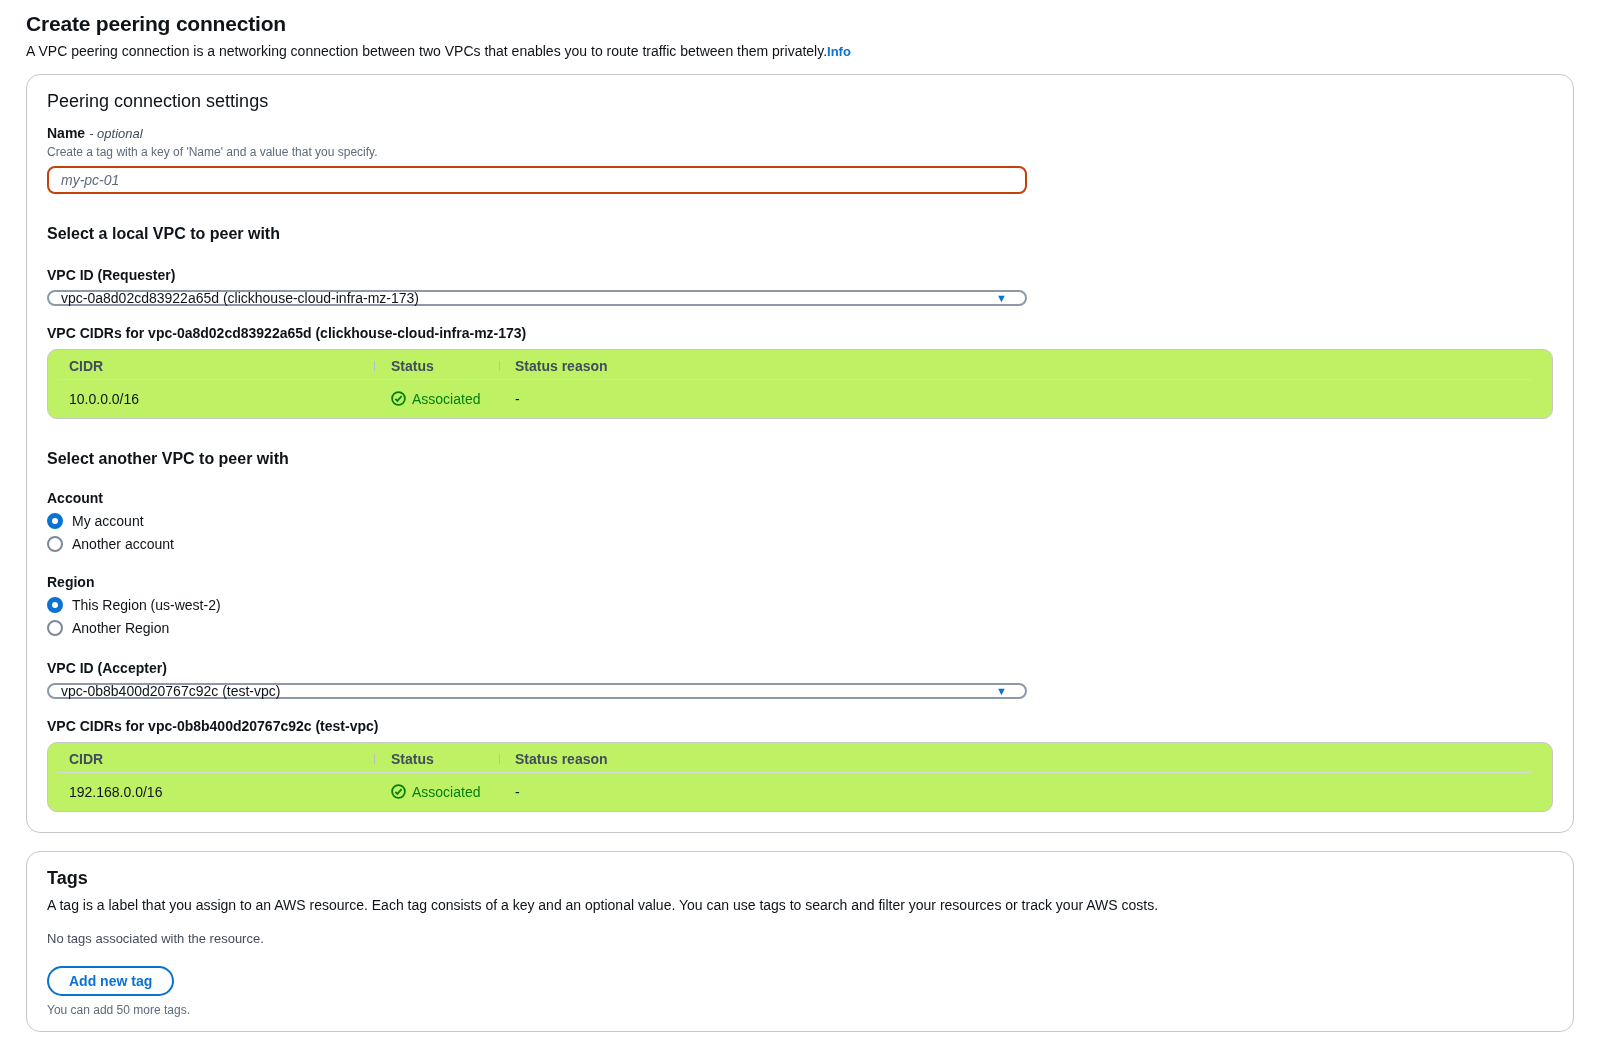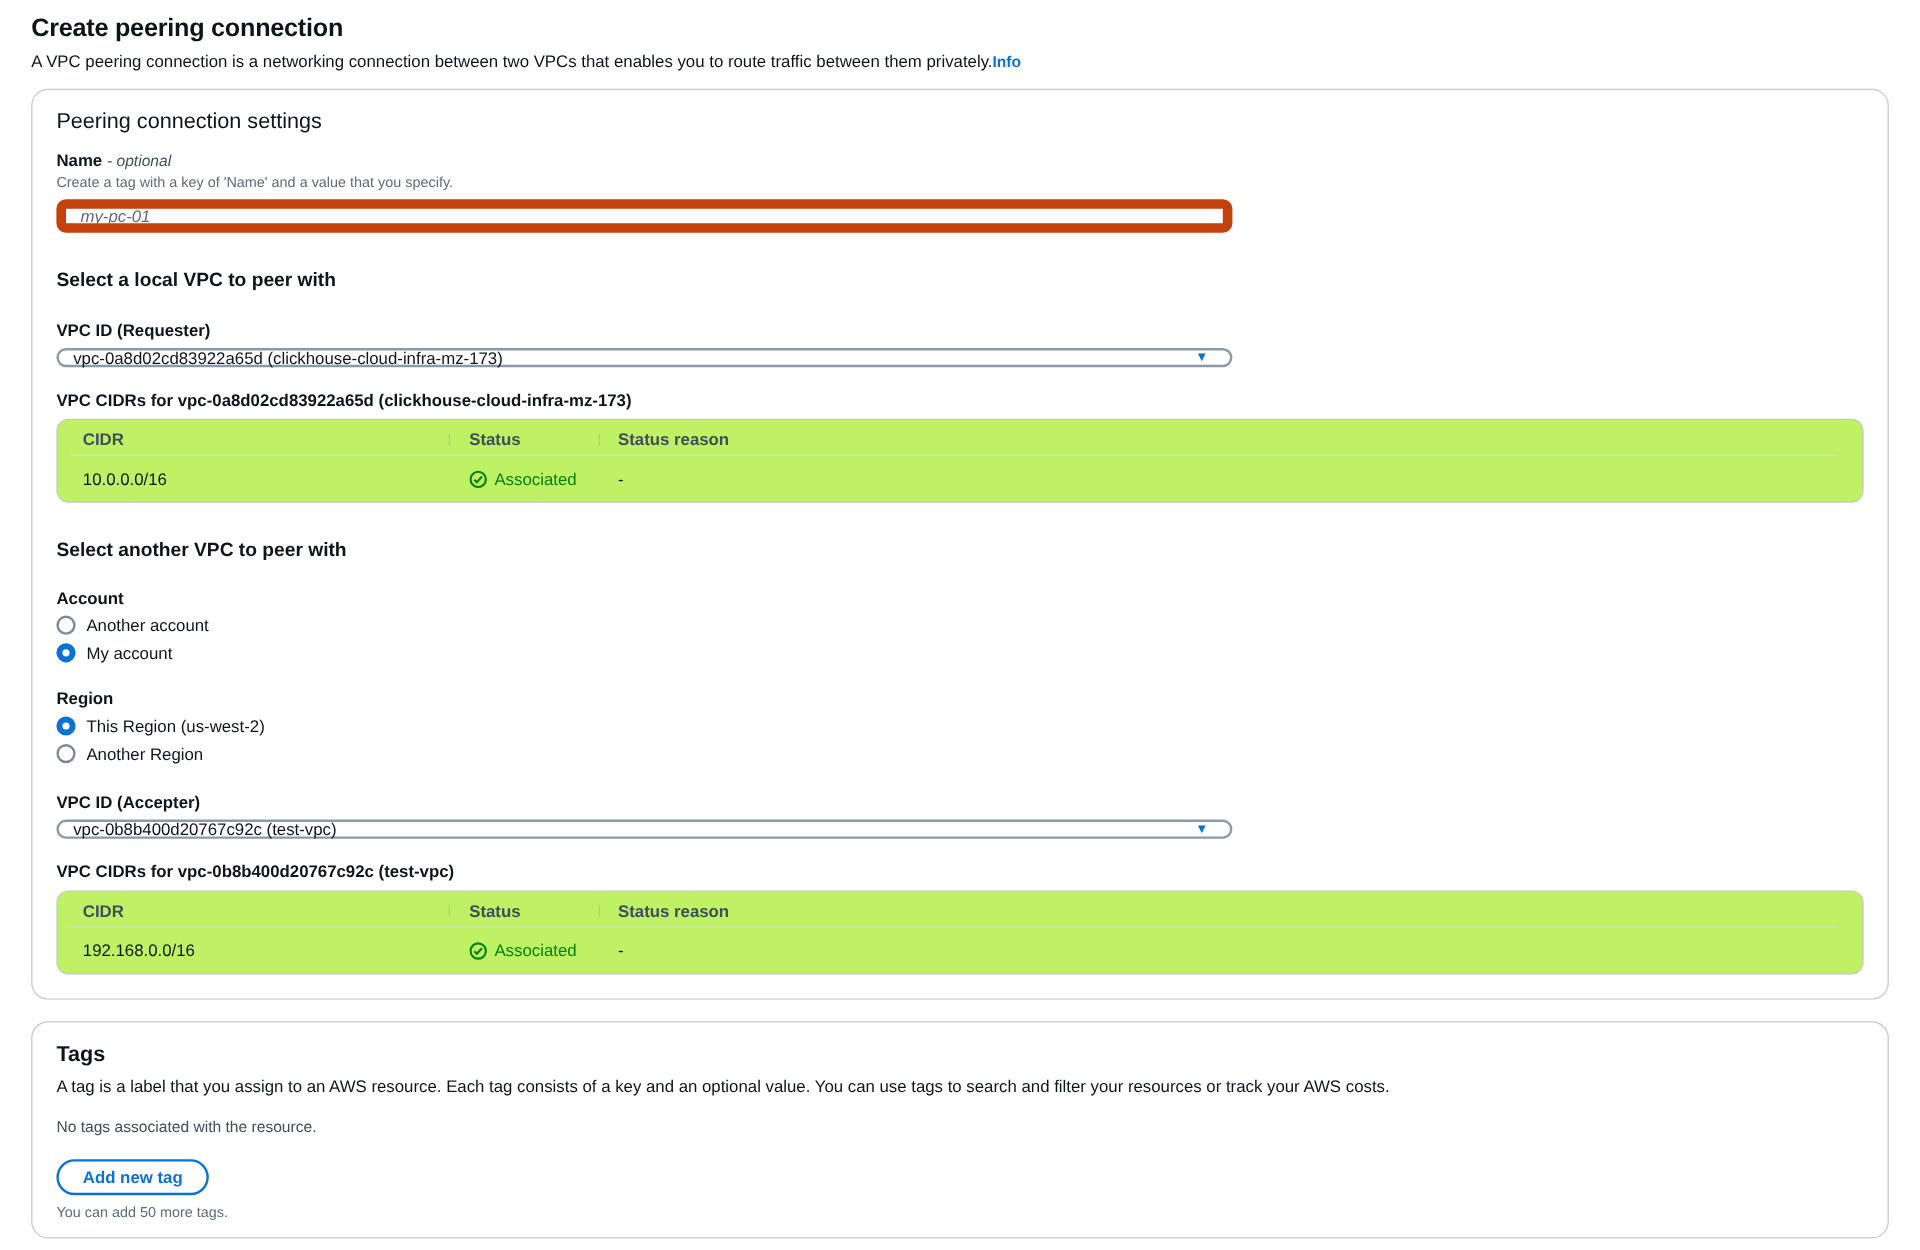--- a/index.html
+++ b/index.html
@@ -26,21 +26,21 @@
   .card-tags { margin-top: 18px; padding-bottom: 14px; }
   .card h2 { font-size: 18px; font-weight: normal; }
 
   
   .field-label { font-size: 14px; font-weight: bold; }
   .optional-flag { font-style: italic; font-weight: normal; font-size: 13px; color: #414d5c; margin-left: 4px; }
   .help-text { font-size: 12px; color: #5f6b7a; margin-top: 4px; }
 
   .text-input {
     display: block; width: 980px; height: 28px; margin-top: 7px;
-    border: 8px solid #c2410c; border-radius: 8px;
+    border: 2px solid #c2410c; border-radius: 8px;
     padding: 0 12px; font-size: 14px; font-family: "Liberation Sans", sans-serif;
     color: #0f141a; background: #fff;
   }
   .text-input::placeholder { color: #5f6b7a; font-style: italic; opacity: 1; }
 
   .section-heading { font-size: 16px; font-weight: bold; margin-top: 31px; }
 
   .select-label { font-size: 14px; font-weight: bold; margin-top: 24px; }
   .select-box {
     width: 980px; height: 16px; margin-top: 7px;
@@ -67,21 +67,21 @@
   .t-head:after { content: ""; position: absolute; left: 10px; right: 20px; bottom: 0; border-bottom: 1px solid #d5d9de; }
   .t-row { display: flex; align-items: center; height: 38px; font-size: 14px; }
   .t-cell { display: flex; align-items: center; }
   .c1 { width: 326px; padding-left: 21px; }
   .c2 { width: 125px; padding-left: 17px; position: relative; }
   .c3 { flex: 1; padding-left: 16px; position: relative; }
   .t-head .c2:before, .t-head .c3:before {
     content: ""; position: absolute; left: 0; top: 3px; bottom: 3px;
     border-left: 1px solid #b6bec9;
   }
-  .status-ok { color: #037f0c; display: flex; align-items: center; gap: 6px; }
+  .status-ok { color: #037f0c; display: flex; gap: 6px; }
   .check-icon { display: inline-flex; }
 
   
   .card-tags h2 { font-size: 18px; font-weight: bold; }
   .tags-desc { font-size: 14px; margin-top: 8px; color: #0f141a; }
   .tags-empty { font-size: 13px; margin-top: 18px; color: #414d5c; }
   .btn-secondary {
     margin-top: 20px; display: inline-block;
     border: 2px solid #0972d3; border-radius: 18px; background: #fff;
     color: #0972d3; font-weight: bold; font-size: 14px;
@@ -139,26 +139,26 @@
           </span>
         </div>
         <div class="t-cell c3">-</div>
       </div>
     </div>
 
     <h3 class="section-heading">Select another VPC to peer with</h3>
 
     <div class="radio-group-label">Account</div>
     <div class="radio-row">
+      <span class="radio-dot checked"></span>
+      <span class="radio-label">My account</span>
+    </div>
+    <div class="radio-row">
       <span class="radio-dot"></span>
       <span class="radio-label">Another account</span>
-    </div>
-    <div class="radio-row">
-      <span class="radio-dot checked"></span>
-      <span class="radio-label">My account</span>
     </div>
 
     <div class="radio-group-label">Region</div>
     <div class="radio-row">
       <span class="radio-dot checked"></span>
       <span class="radio-label">This Region (us-west-2)</span>
     </div>
     <div class="radio-row">
       <span class="radio-dot"></span>
       <span class="radio-label">Another Region</span>

